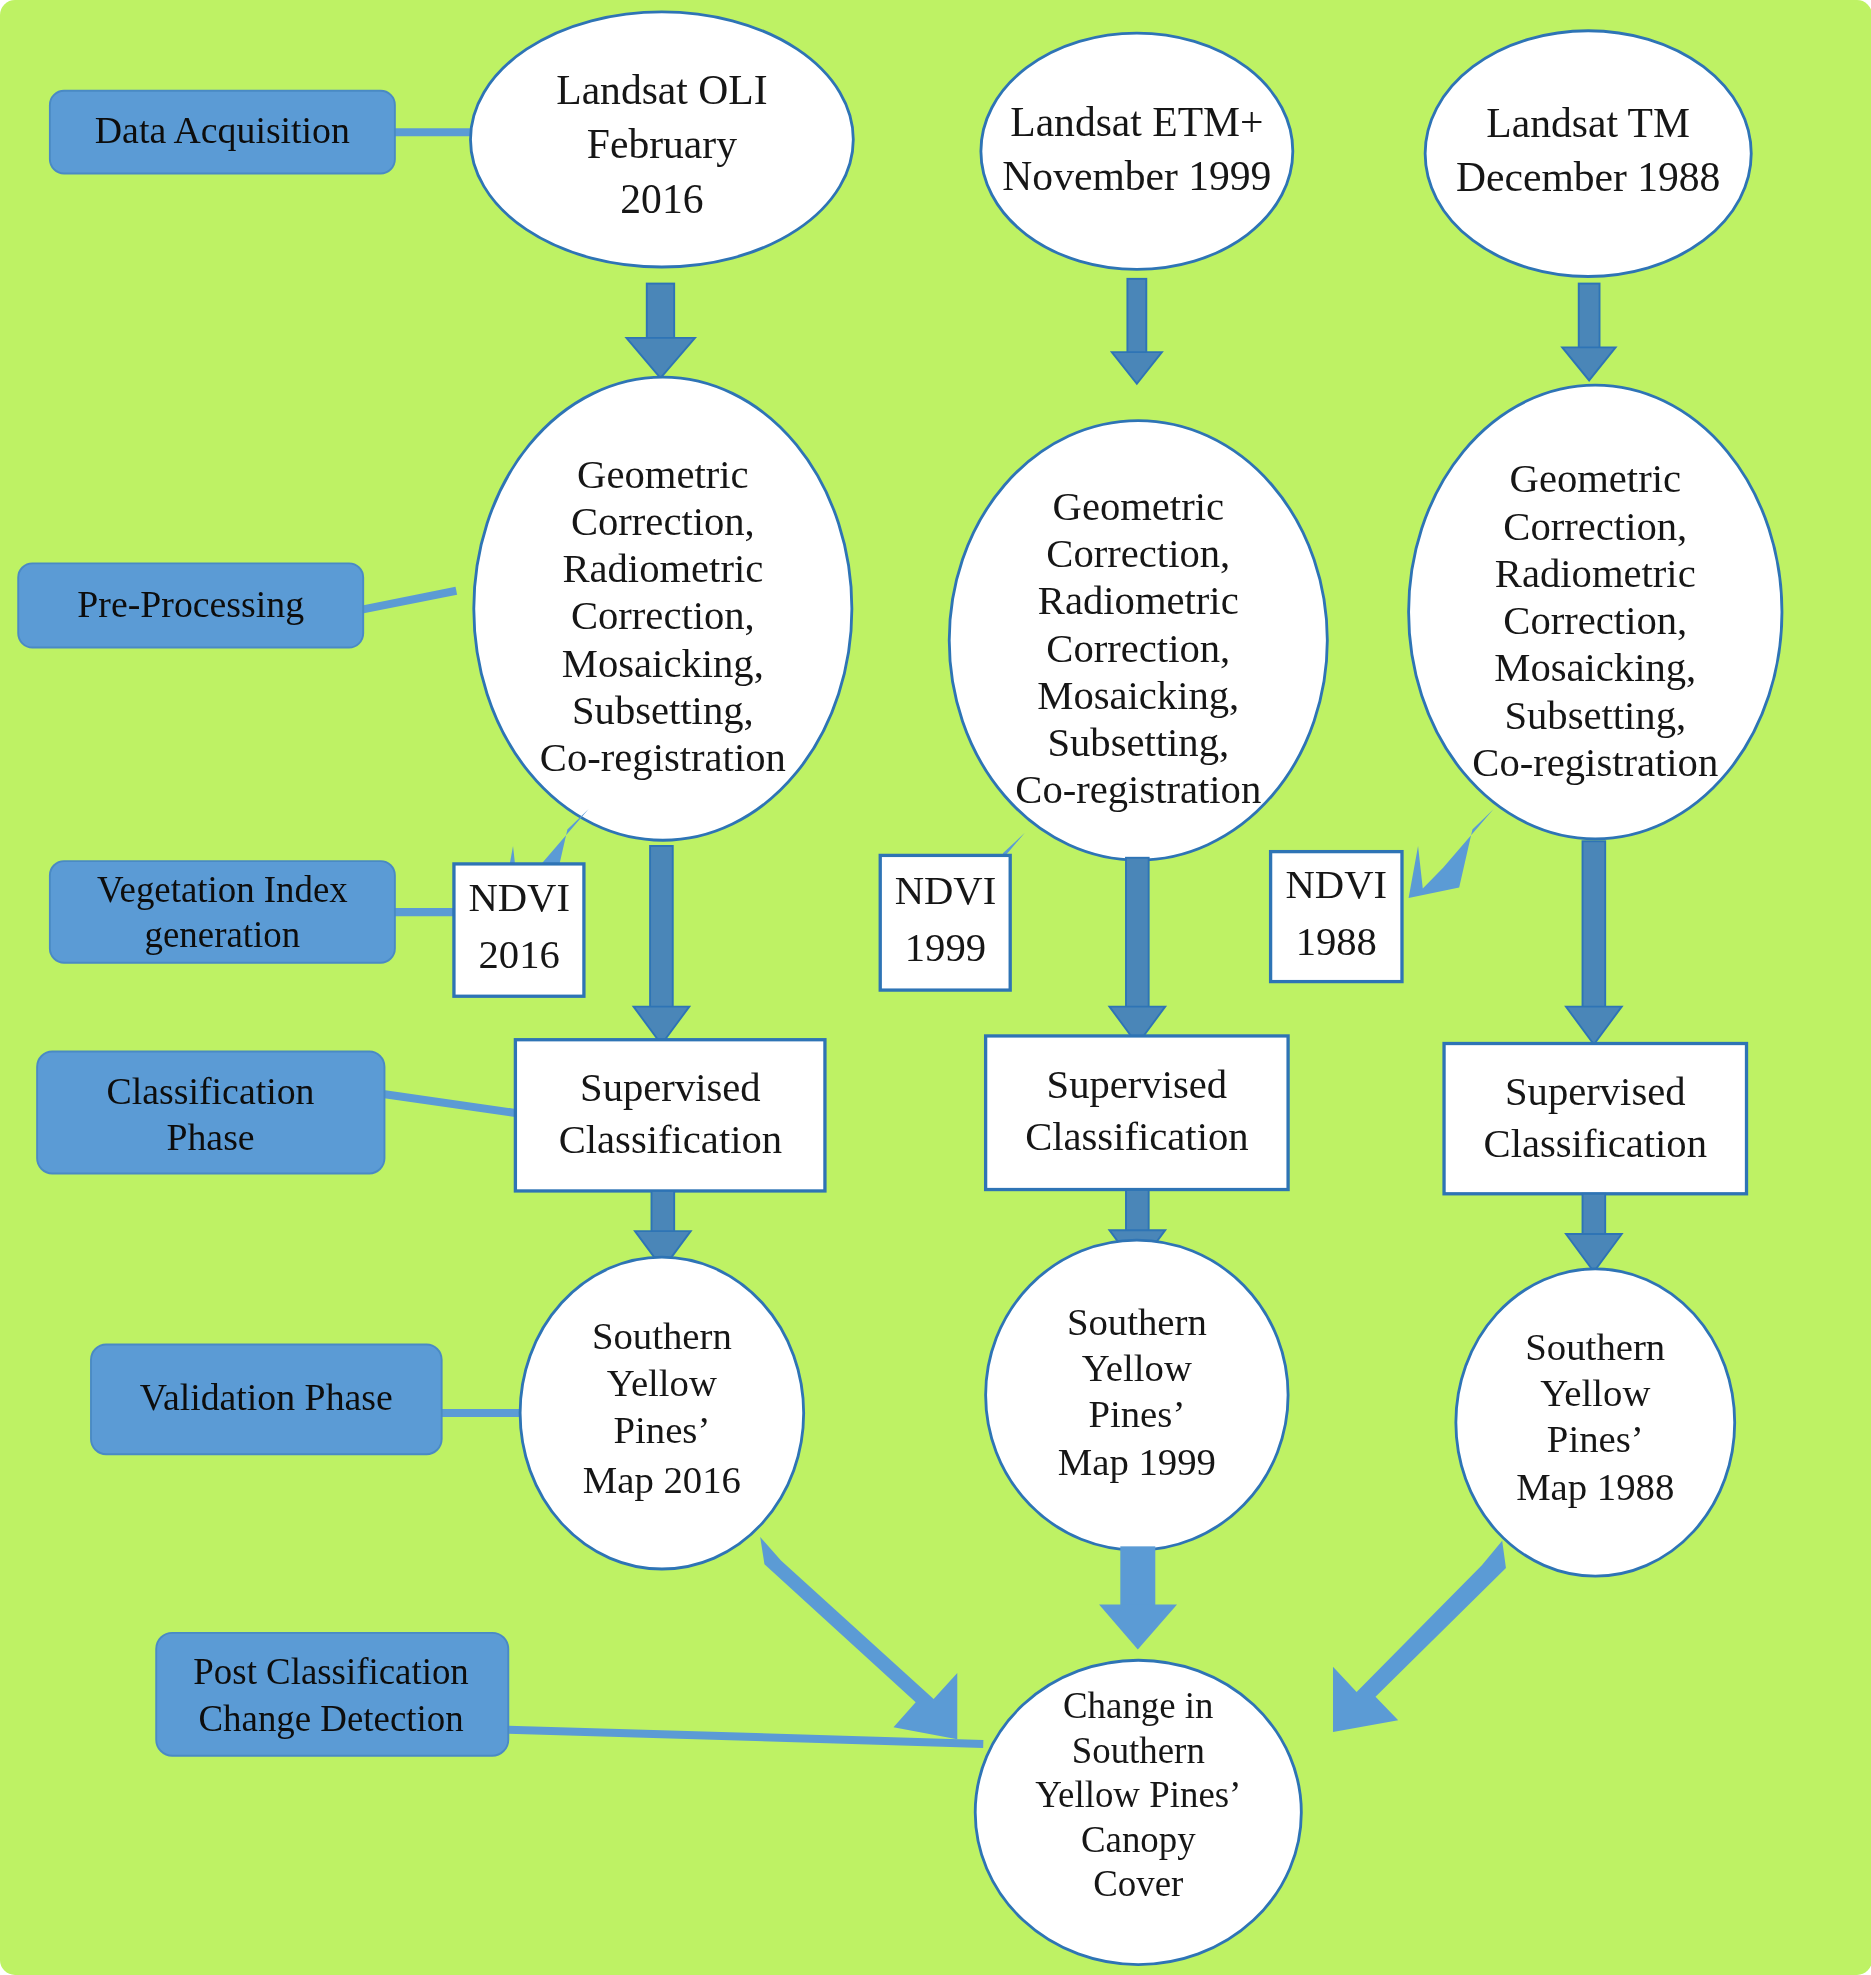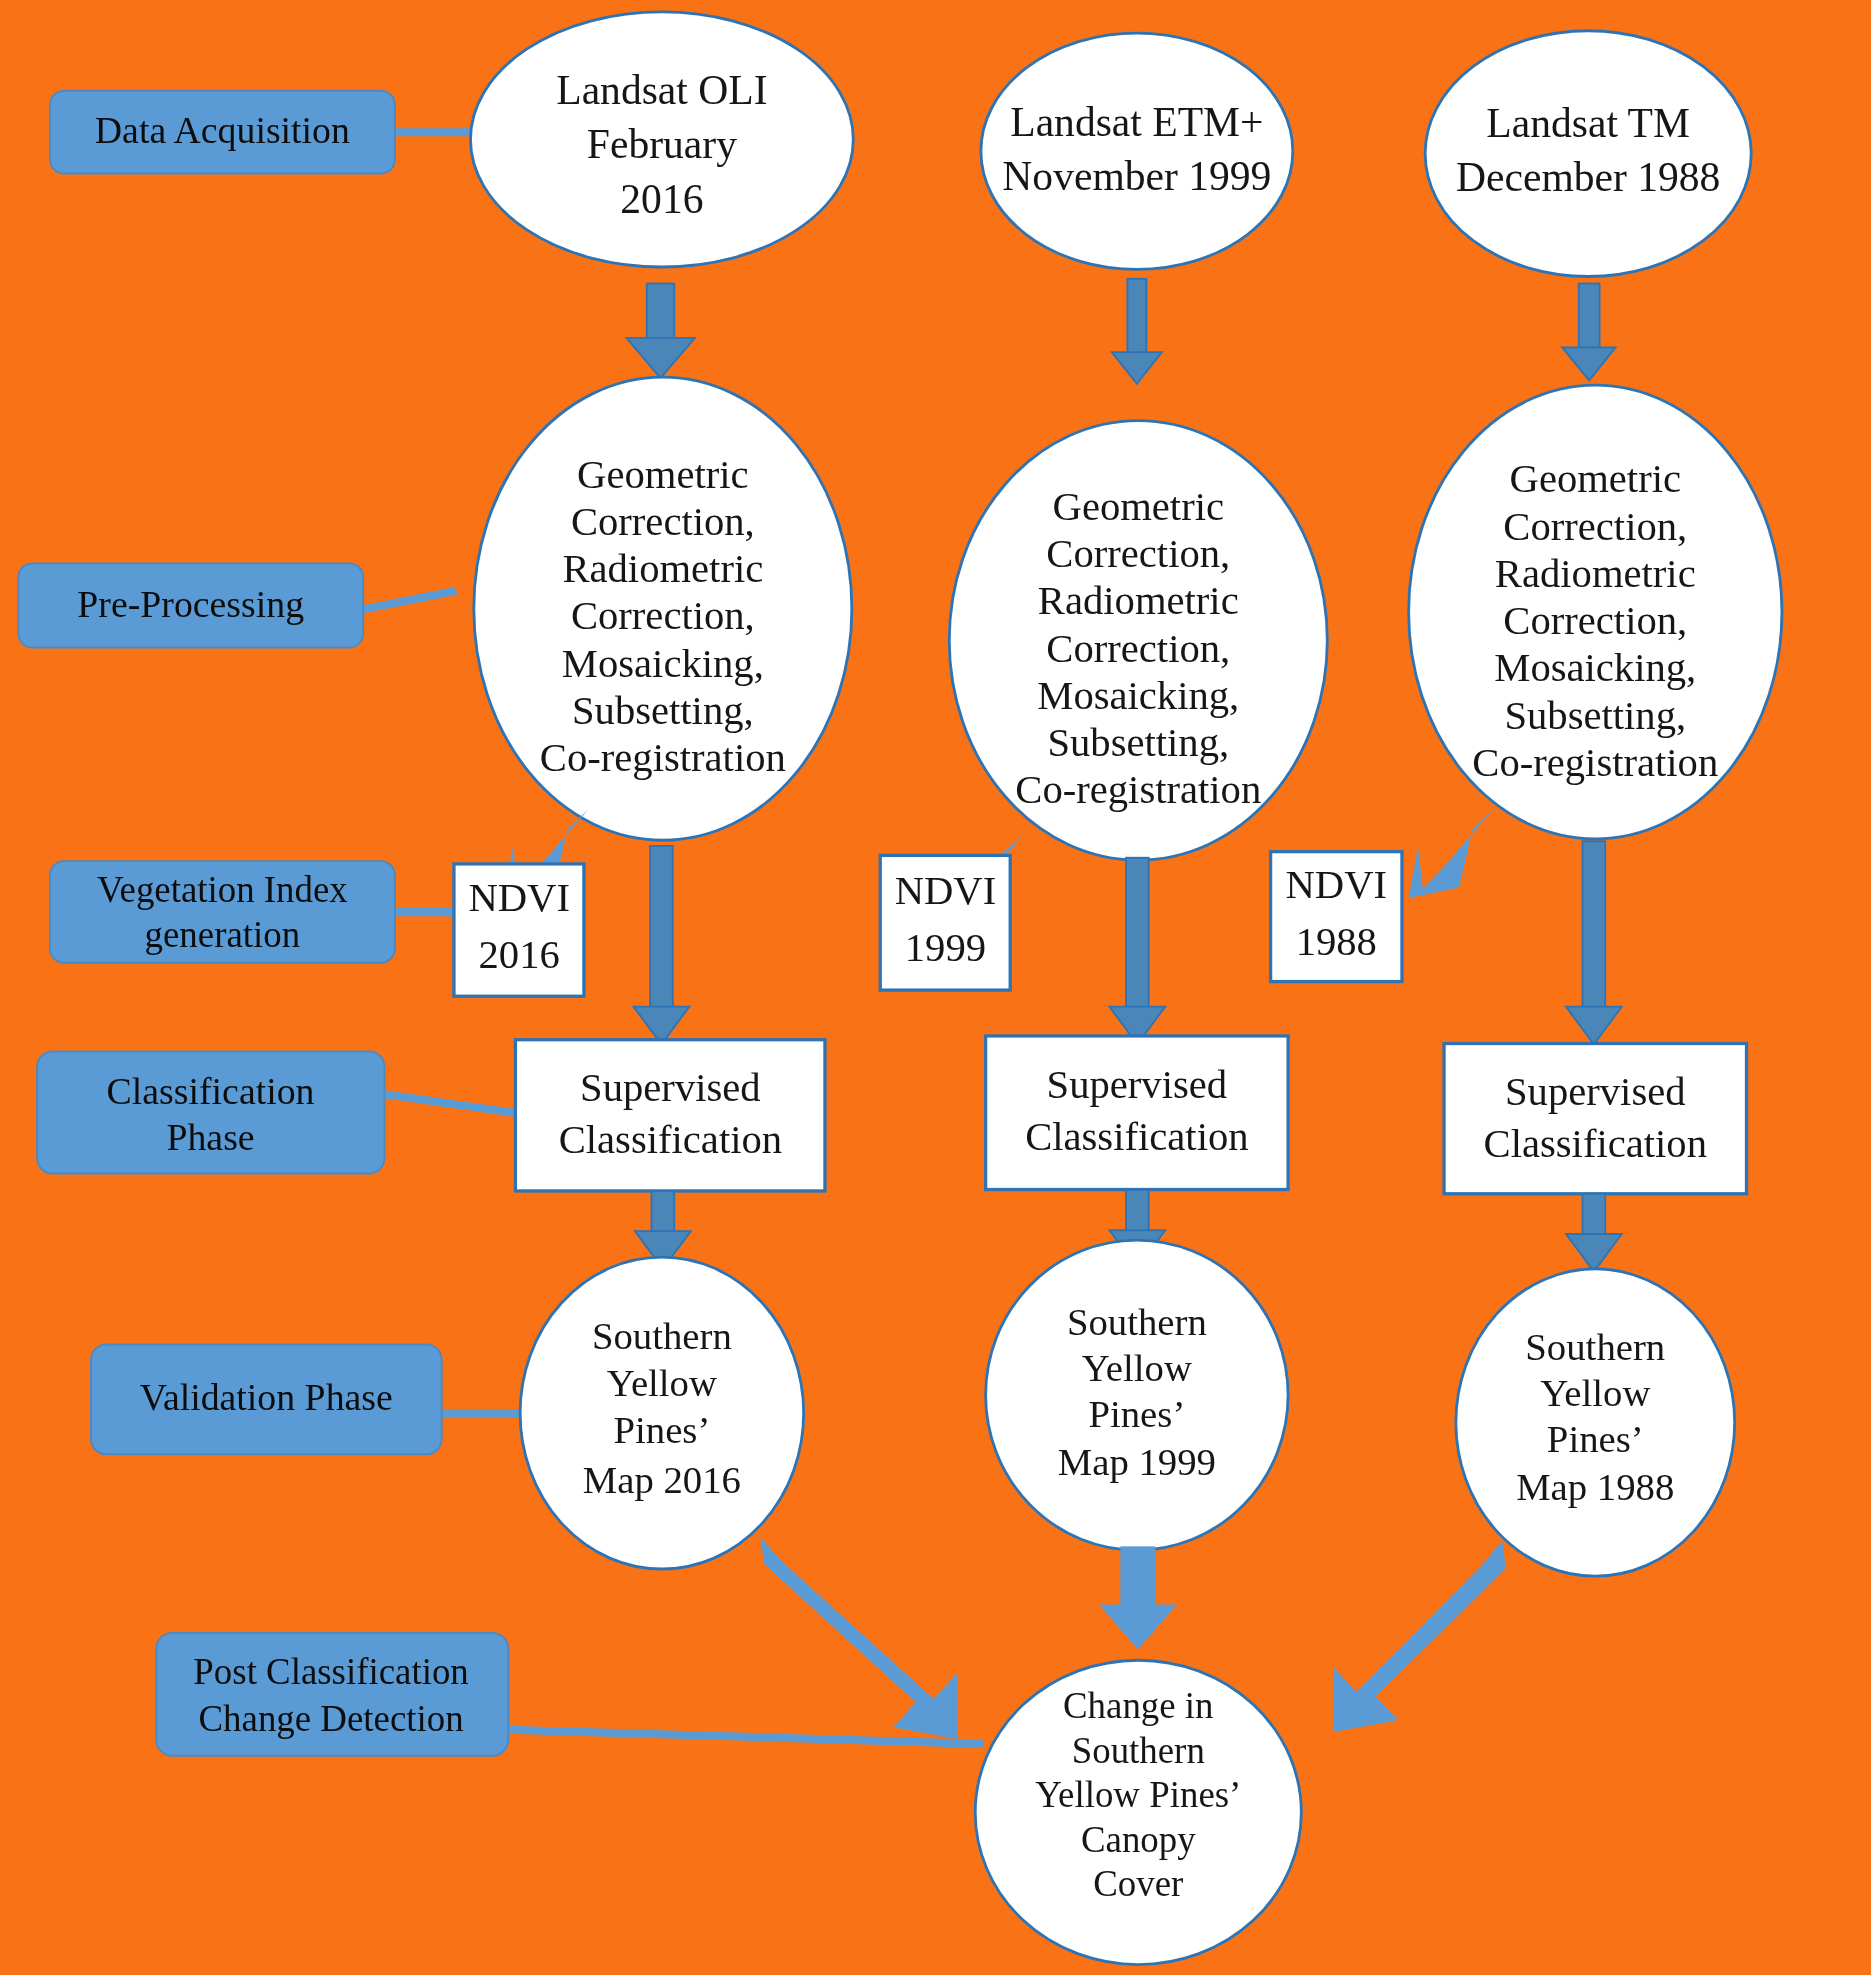--- a/index.html
+++ b/index.html
@@ -4,23 +4,24 @@
 <style>
   html, body {
     margin: 0;
     padding: 0;
     background: #ffffff;
   }
   #canvas-wrap {
     position: relative;
     width: 1872px;
     height: 1975px;
-    background: #f97316;
+    background: #bef264;
     overflow: hidden;
     font-family: "Liberation Serif", "DejaVu Serif", serif;
+    border-radius: 15px;
   }
   svg#flow {
     position: absolute;
     top: 0; left: 0;
     width: 1872px;
     height: 1975px;
     display: block;
   }
   .node-text {
     font-family: "Liberation Serif", "DejaVu Serif", serif;

